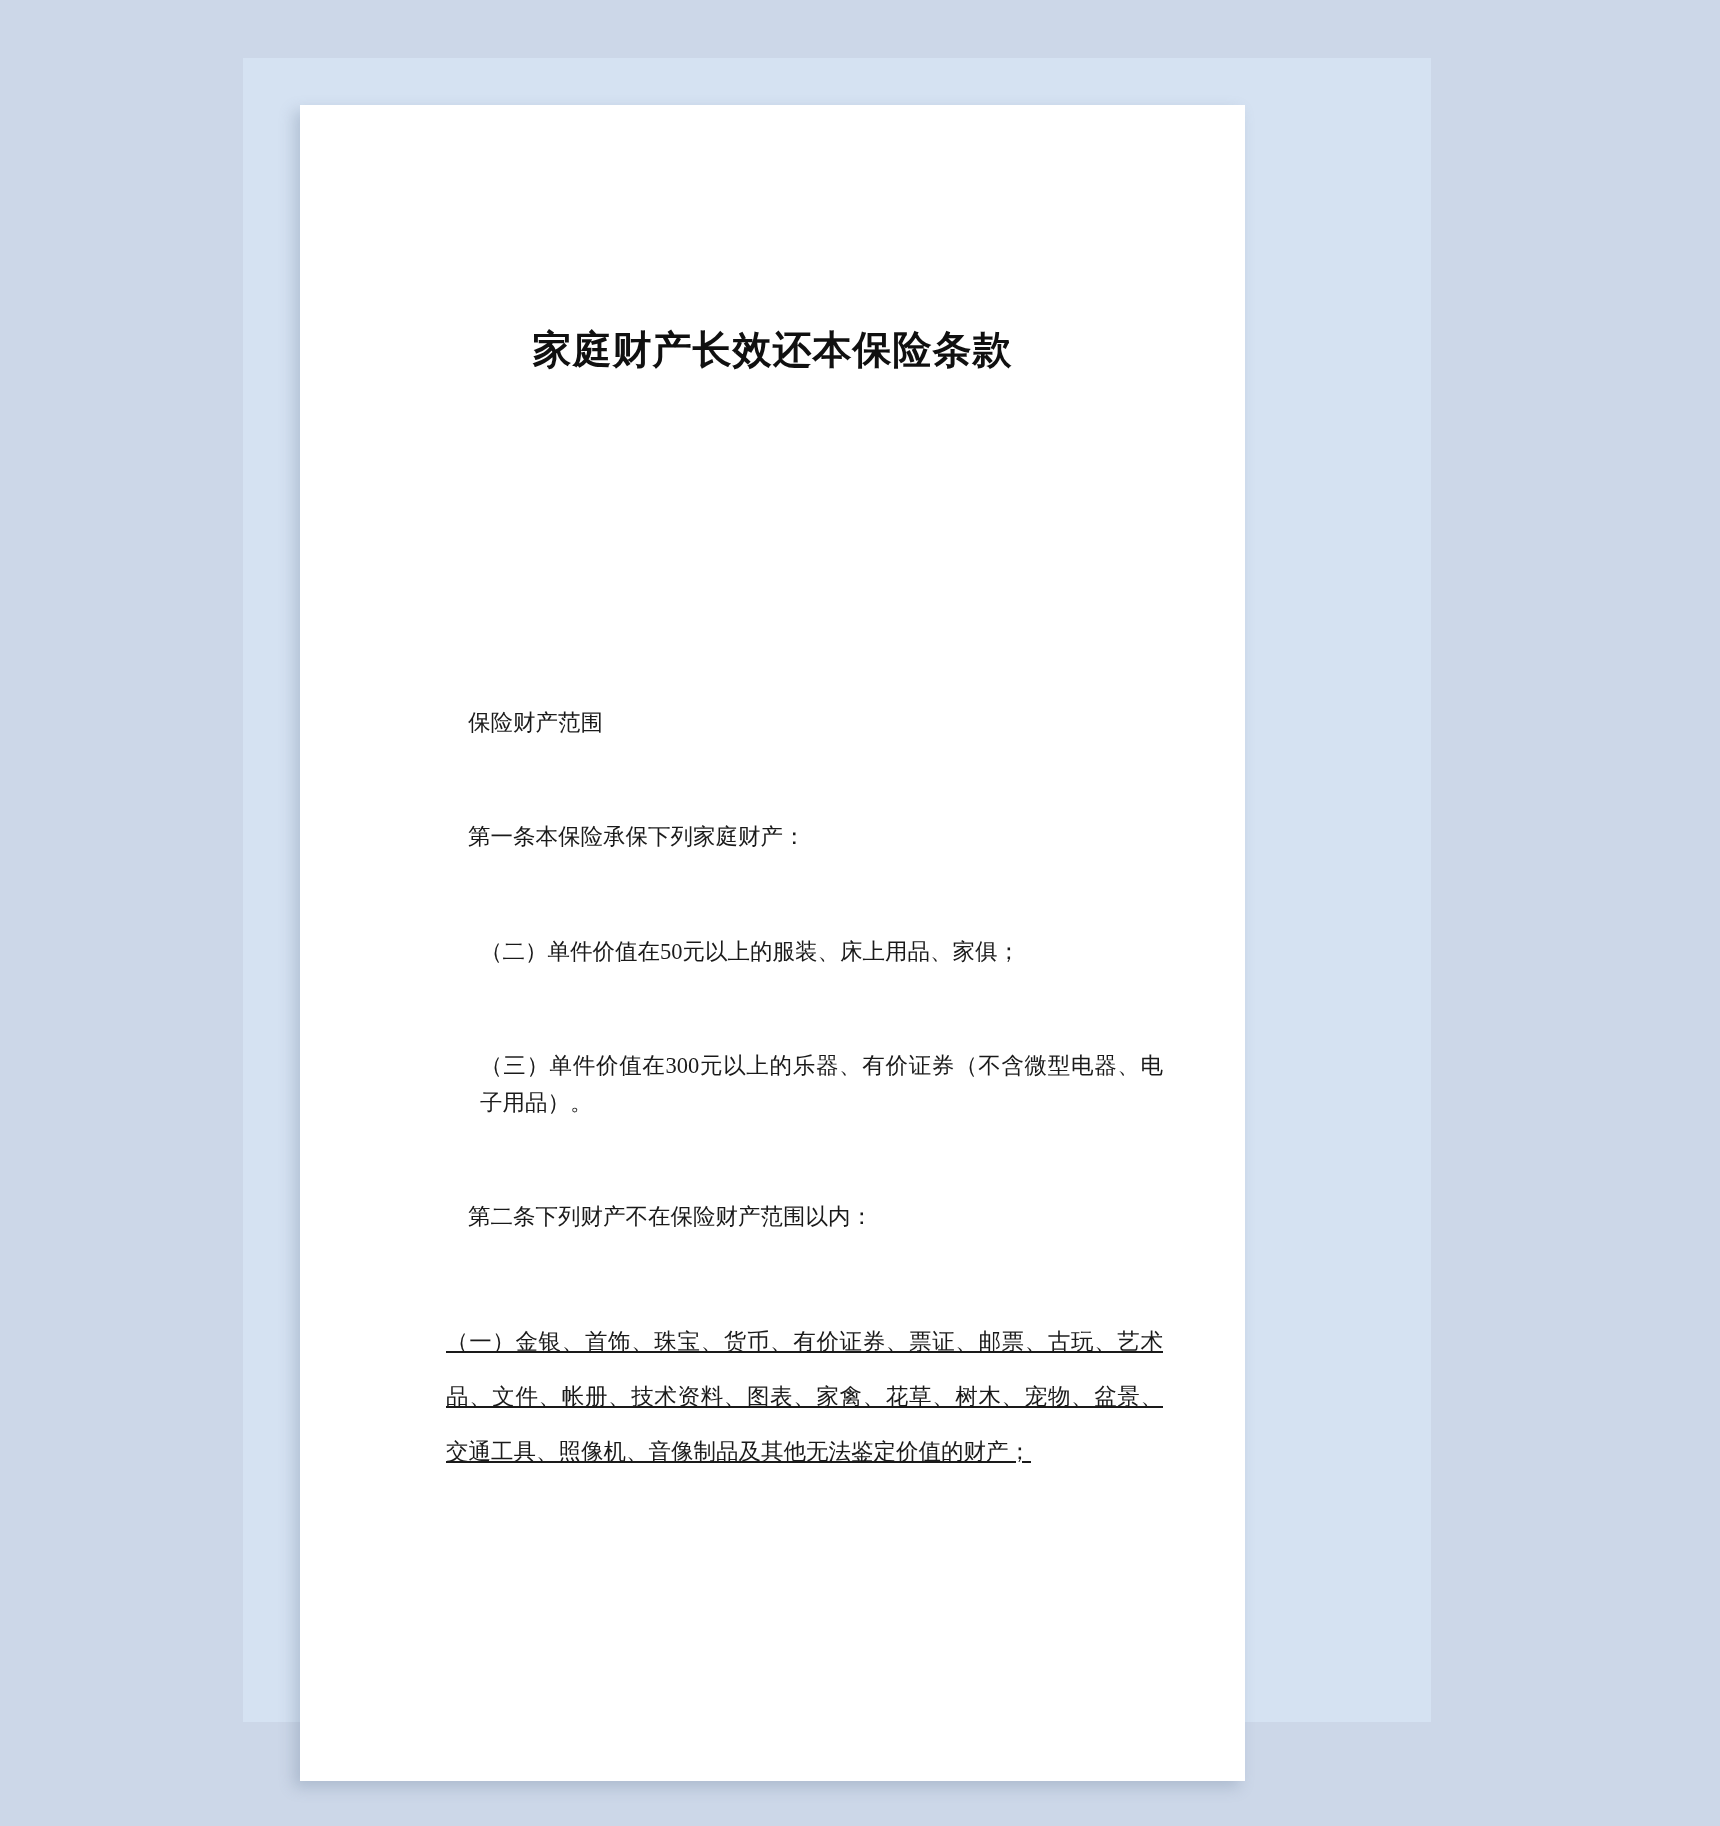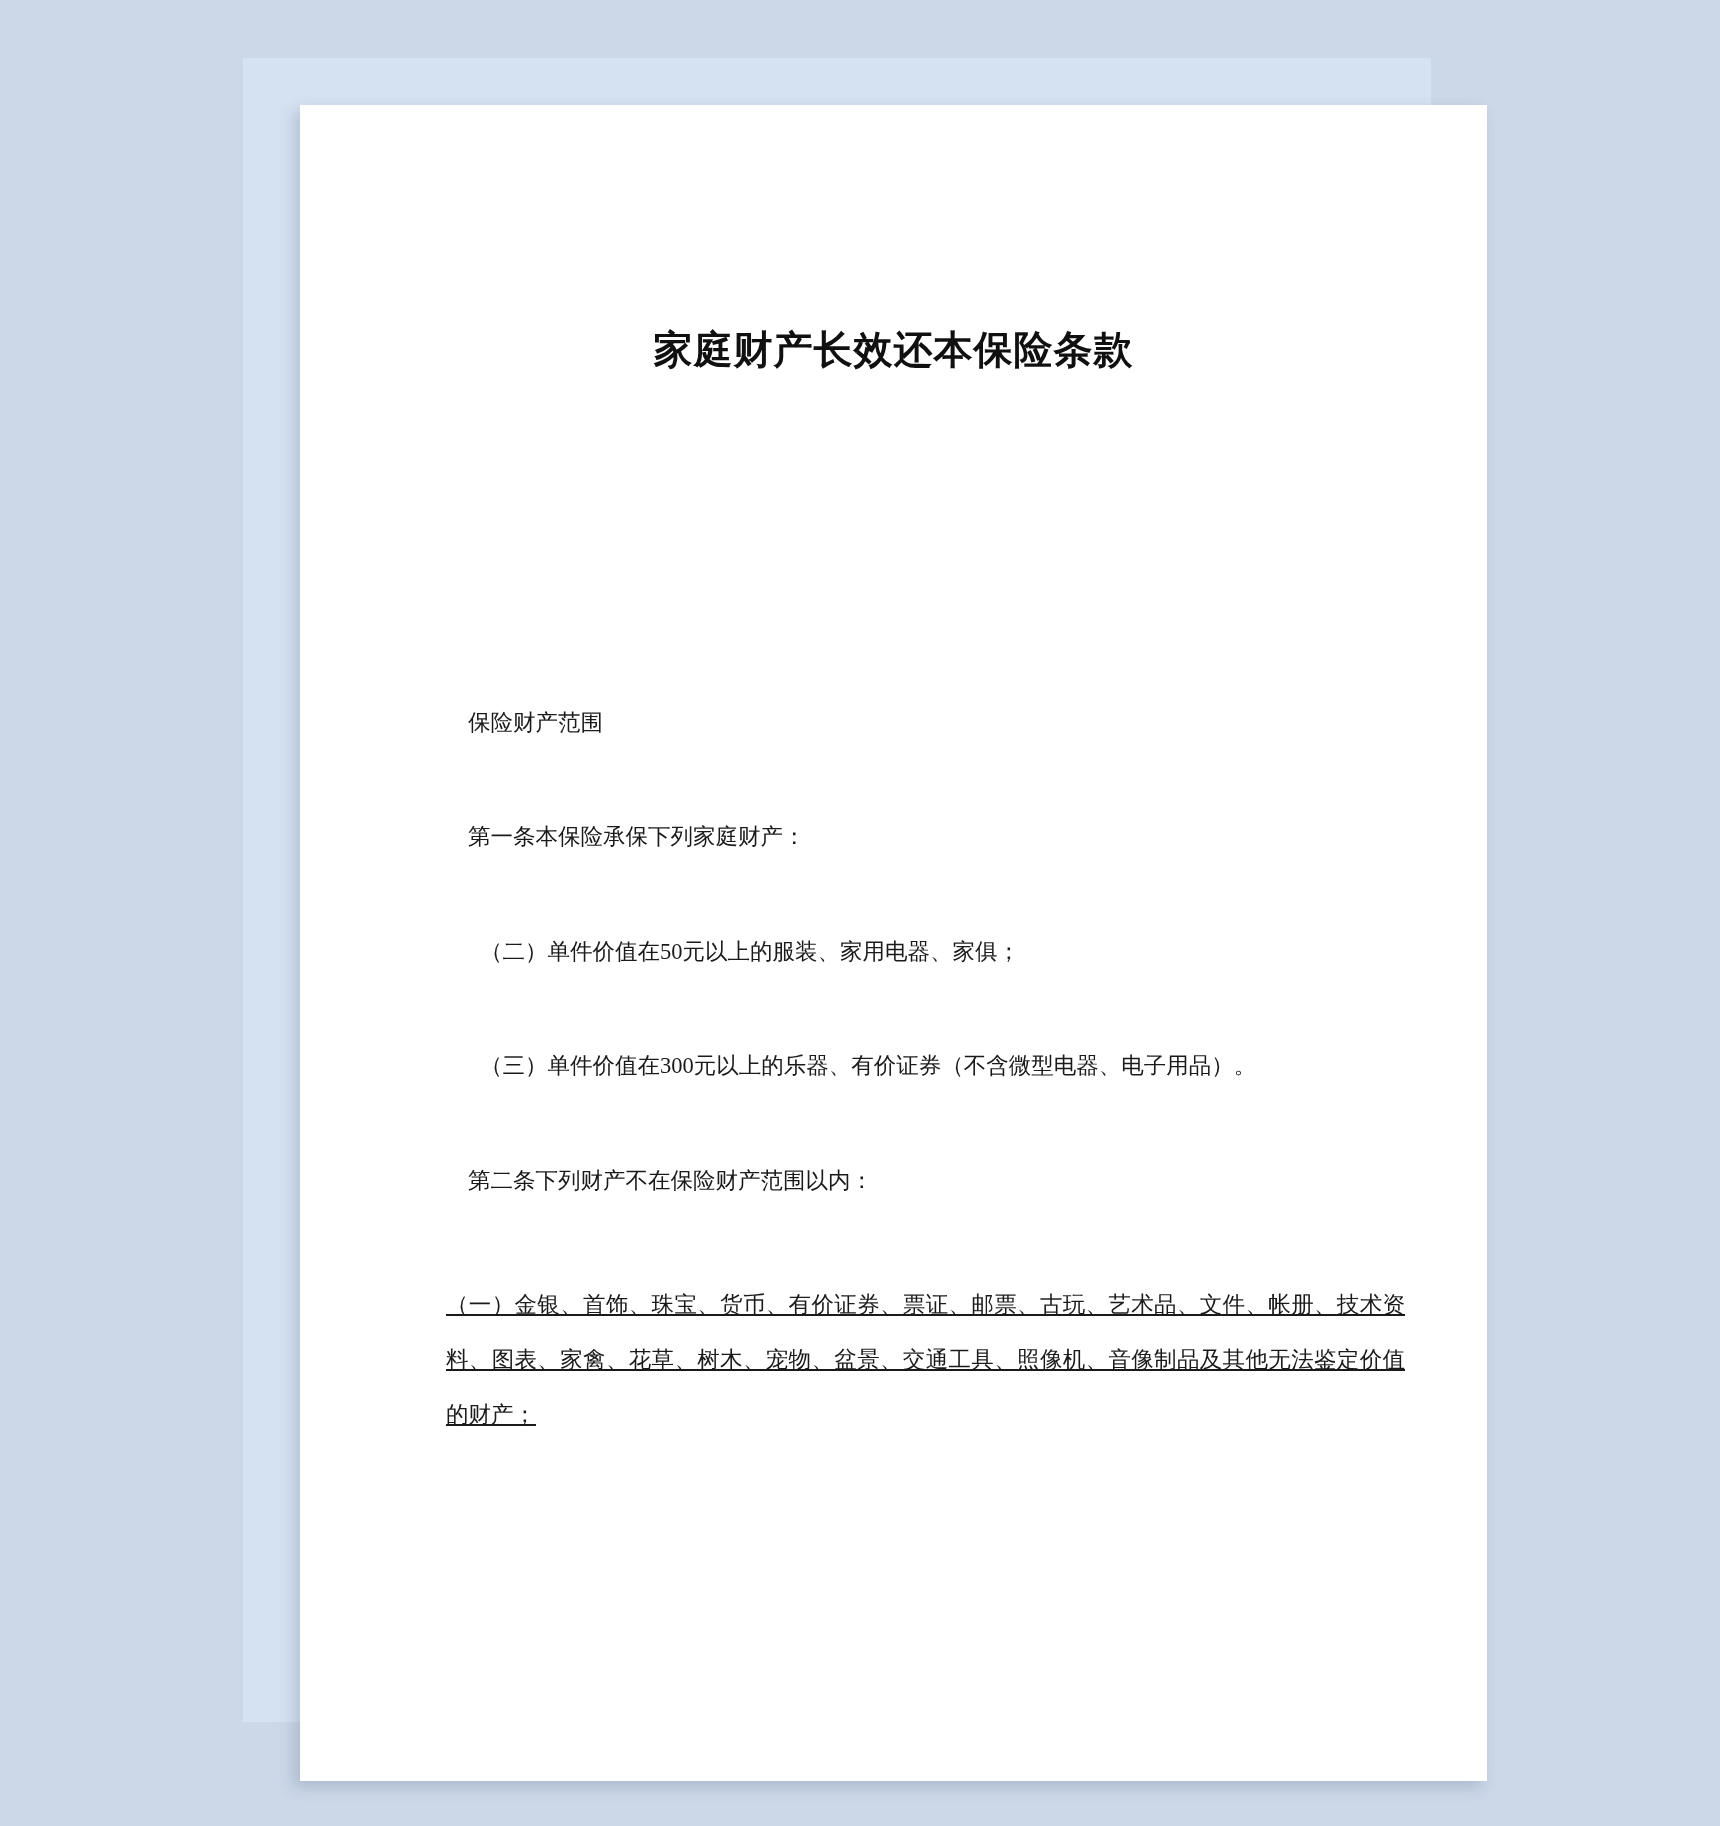--- a/index.html
+++ b/index.html
@@ -23,21 +23,21 @@
     width: 1188px;
     height: 1664px;
     background: #d5e2f2;
   }
 
   
   .page {
     position: absolute;
     left: 300px;
     top: 105px;
-    width: 1187px;
+    width: 945px;
     height: 1676px;
     background: #ffffff;
     box-shadow: -6px 6px 14px rgba(90, 110, 140, 0.28);
     box-sizing: border-box;
     overflow: hidden;
   }
 
   .doc-title {
     position: absolute;
     left: 0;
@@ -89,21 +89,21 @@
 
   <h1 class="doc-title">家庭财产长效还本保险条款</h1>
 
   <div class="body-block">
 
     <p class="para">保险财产范围</p>
 
     <p class="para">第一条本保险承保下列家庭财产：</p>
 
 
-    <p class="para hang">（二）单件价值在50元以上的服装、家用电器、家俱；</p>
+    <p class="para hang">（二）单件价值在50元以上的服装、床上用品、家俱；</p>
 
     <p class="para hang">（三）单件价值在300元以上的乐器、有价证券（不含微型电器、电子用品）。</p>
 
     <p class="para">第二条下列财产不在保险财产范围以内：</p>
 
     <p class="para wrap last">（一）金银、首饰、珠宝、货币、有价证券、票证、邮票、古玩、艺术品、文件、帐册、技术资料、图表、家禽、花草、树木、宠物、盆景、交通工具、照像机、音像制品及其他无法鉴定价值的财产；</p>
 
   </div>
 </div>
 

